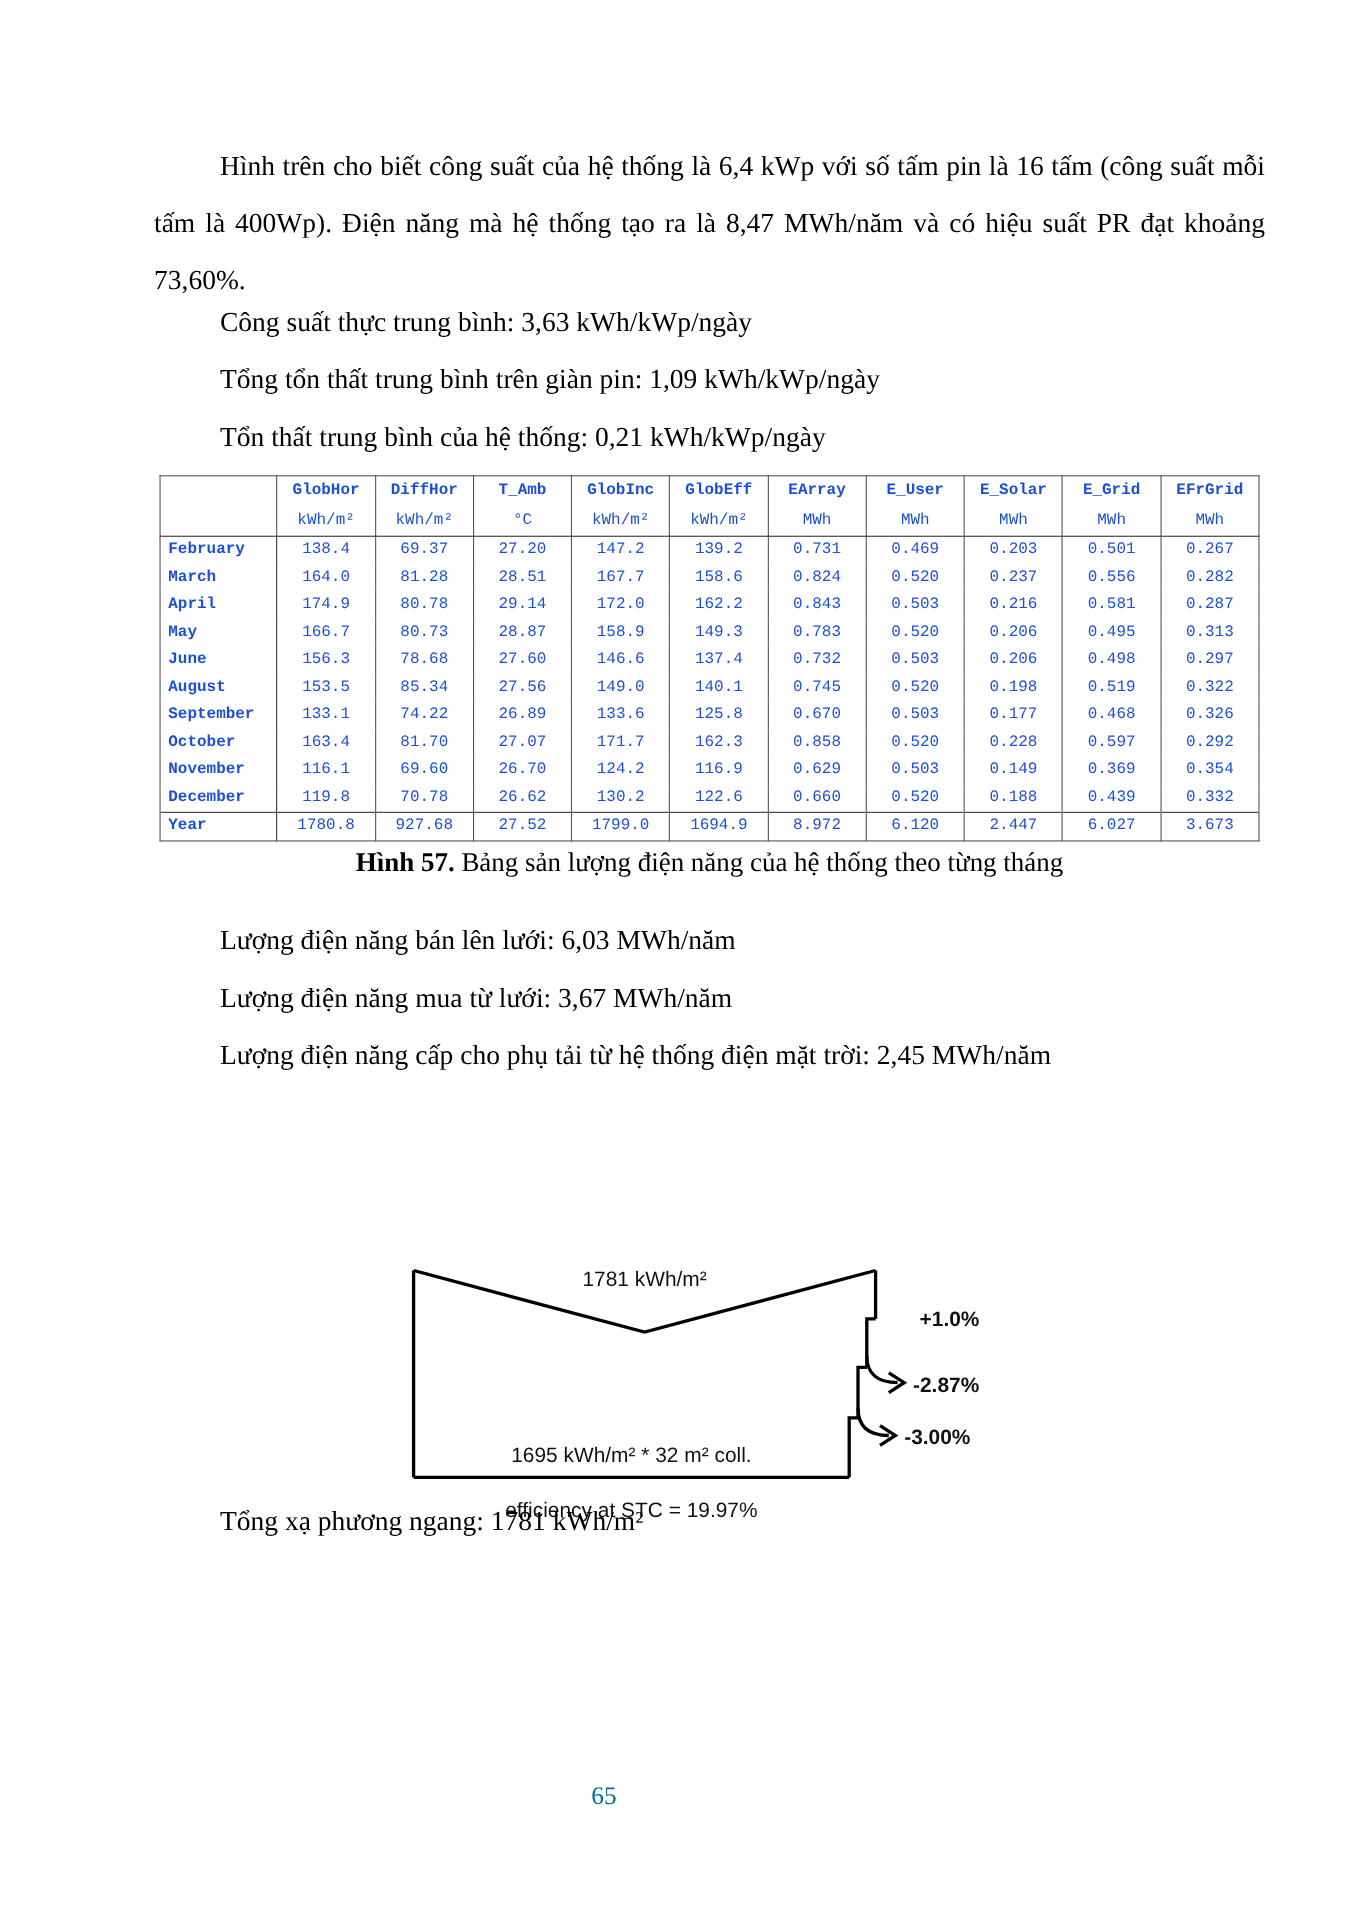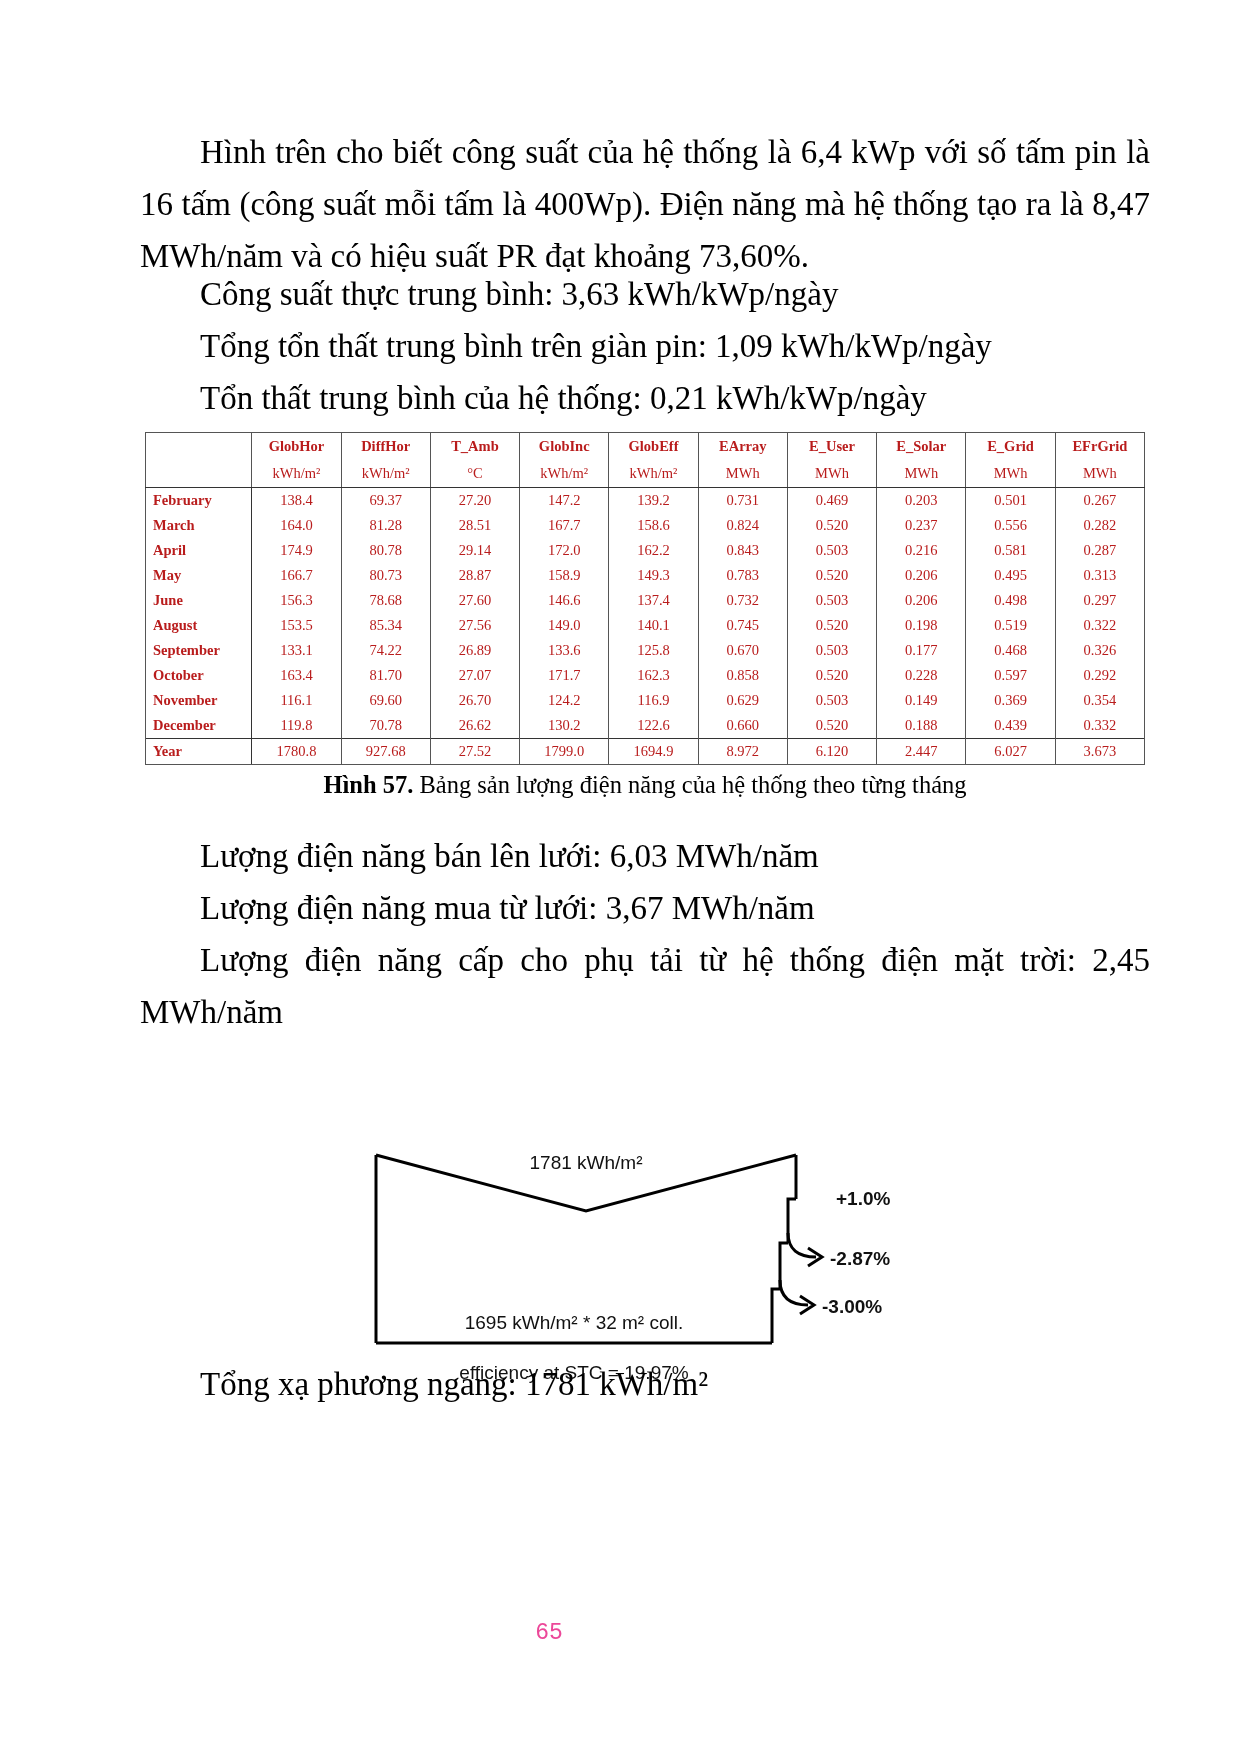--- a/index.html
+++ b/index.html
@@ -24,21 +24,21 @@
   }
 
   
   .text-block {
     position: absolute;
     left: 140px;
     width: 1010px;
   }
   .para {
     font-family: "Liberation Serif", serif;
-    font-size: 33px;
+    font-size: 25px;
     line-height: 52px;
     text-align: justify;
     color: #000;
   }
   .para.first { text-indent: 60px; }
   .para.indent { text-indent: 60px; }
 
   #para-intro { top: 126px; }
   #para-p1 { top: 268px; }
   #para-p2 { top: 320px; }
@@ -62,23 +62,23 @@
   
   #data-table-wrap {
     position: absolute;
     left: 145px;
     top: 432px;
     width: 1000px;
   }
   table.pv {
     border-collapse: collapse;
     width: 1000px;
-    font-family: Liberation Serif, serif;
+    font-family: Liberation Mono, monospace;
     font-size: 14.5px;
-    color: #b91c1c;
+    color: #1d4ed8;
     table-layout: fixed;
   }
   table.pv th, table.pv td {
     border: 1px solid #555;
     padding: 0;
     text-align: center;
     vertical-align: middle;
     height: 25px;
     line-height: 25px;
     background: #fff;
@@ -146,23 +146,23 @@
     font-weight: bold;
     fill: #111;
   }
 
   #page-number {
     position: absolute;
     left: 0;
     top: 1620px;
     width: 1098px;
     text-align: center;
-    font-family: Liberation Mono, monospace;
+    font-family: Liberation Serif, serif;
     font-size: 23px;
-    color: #ec4899;
+    color: #0369a1;
   }
 </style>
 </head>
 <body>
 
 <div class="page">
 
   <div class="text-block" id="para-intro">
     <div class="para first">Hình trên cho biết công suất của hệ thống là 6,4 kWp với số tấm pin là 16 tấm (công suất mỗi tấm là 400Wp). Điện năng mà hệ thống tạo ra là 8,47 MWh/năm và có hiệu suất PR đạt khoảng 73,60%.</div>
   </div>

